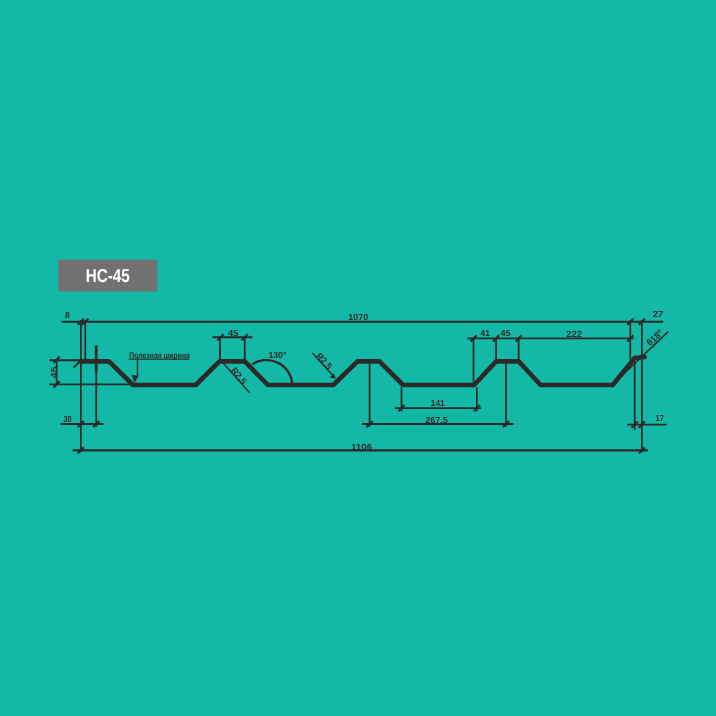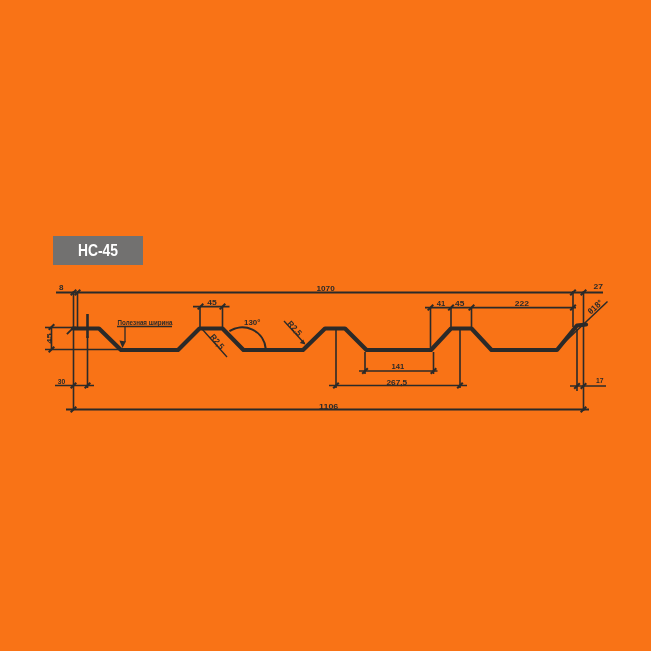--- a/index.html
+++ b/index.html
@@ -1,16 +1,16 @@
 <!DOCTYPE html>
 <html><head>
 <meta charset="utf-8">
 <style>
   html,body{margin:0;padding:0;background:#ffffff;}
-  .page{position:relative;width:651px;height:651px;background:#f97316;overflow:hidden;}
+  .page{position:relative;width:651px;height:651px;background:#14b8a6;overflow:hidden;}
   svg{position:absolute;left:0;top:0;filter:blur(0.4px);}
   text{font-family:"Liberation Sans",sans-serif;fill:#2b2a29;font-weight:bold;}
 </style>
 </head>
 <body>
 <div class="page">
 <svg width="651" height="651" viewBox="0 0 651 651">
 
   <rect x="53" y="236" width="90" height="29" fill="#727170"></rect>
 

